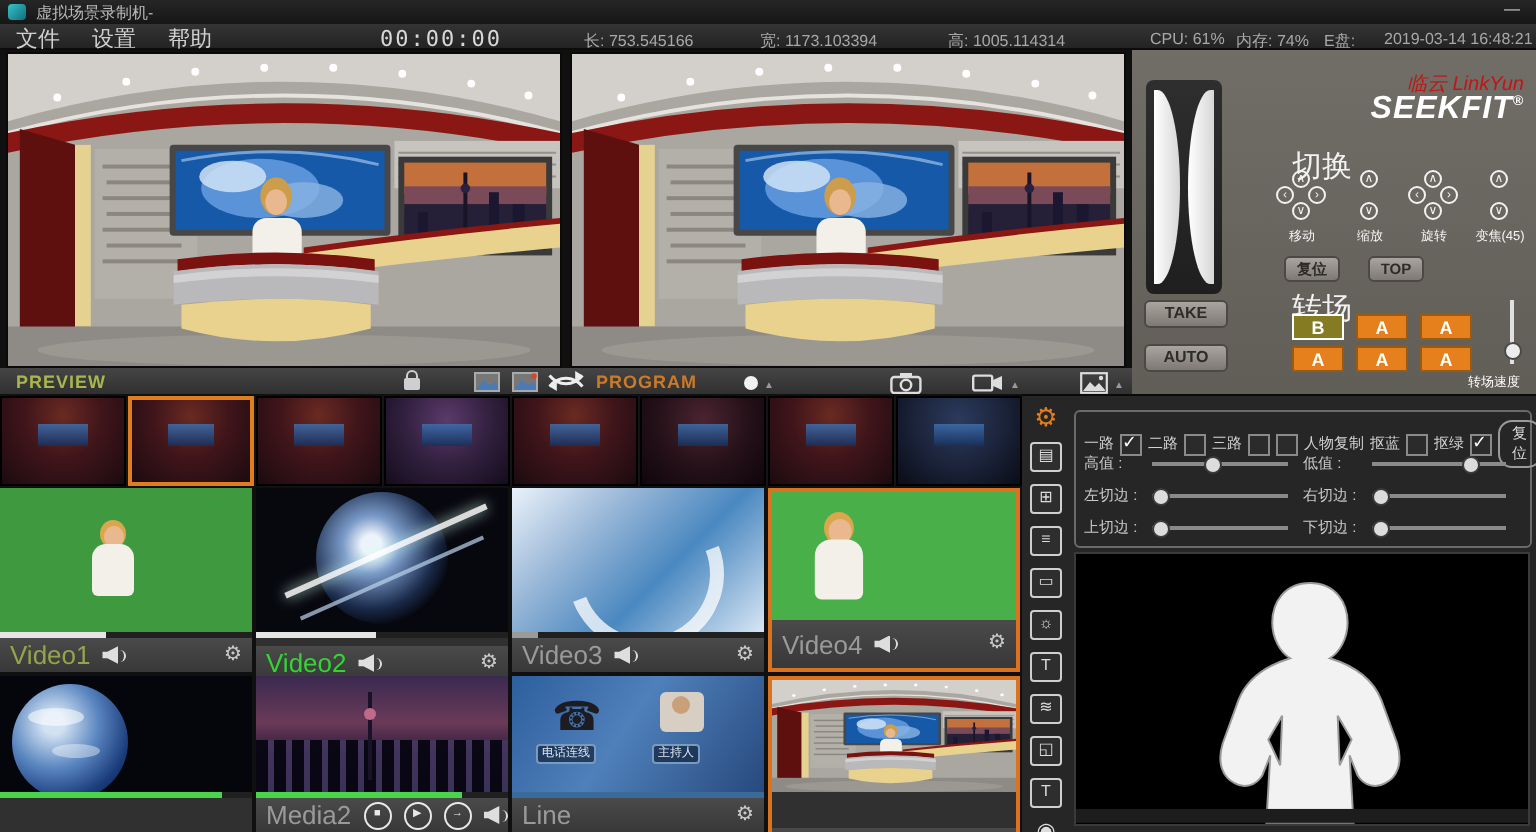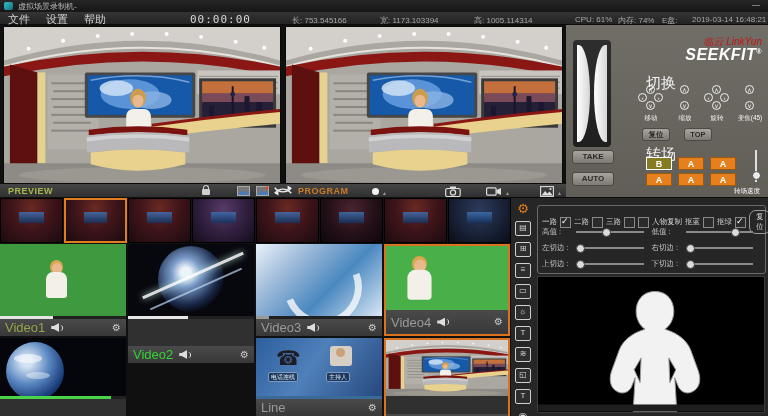--- a/index.html
+++ b/index.html
@@ -356,21 +356,21 @@
     </div>
     <div class="meter" style="top:72px">
         <i style="width:42%;background:#e5e5e5"></i>
       </div>
     <div class="cbar">
       <span class="cname semi">Video1</span>
       <span class="spk"></span>
       <span class="gear">⚙</span>
     </div>
   </div>
-  <div class="abs cell" style="left:128px;top:244px;height:119px">
+  <div class="abs cell" style="left:128px;top:244px;height:96px">
     <div class="cimg" style="height:72px;background:#07070e">
       <div style="position:absolute;left:30px;top:2px;width:66px;height:66px;border-radius:50%;
            background:radial-gradient(circle at 42% 40%,#eef3fa 0 9%,#7a9ac8 26%,#1a2a4a 58%,#05050a 75%)"></div>
       <div style="position:absolute;left:10px;top:30px;width:110px;height:3px;background:#fff;opacity:.85;transform:rotate(-24deg);box-shadow:0 0 7px #cfe"></div>
       <div style="position:absolute;left:18px;top:44px;width:100px;height:2px;background:#bcd4ee;opacity:.7;transform:rotate(-24deg)"></div>
     </div>
     <div class="meter" style="top:72px">
         <i style="width:48%;background:#e5e5e5"></i>
       </div>
     <div class="cbar">
@@ -414,20 +414,38 @@
   <div class="abs cell" style="left:0;top:338px;height:78px">
     <div class="cimg" style="height:58px;background:#04060c">
       <div style="position:absolute;left:6px;top:4px;width:58px;height:58px;border-radius:50%;
            background:radial-gradient(circle at 36% 34%,#d2e2f2 0 10%,#5a86c0 42%,#1a3c7a 72%,#0a1830 100%)"></div>
       <div style="position:absolute;left:14px;top:16px;width:28px;height:9px;border-radius:50%;background:#fff;opacity:.55"></div>
       <div style="position:absolute;left:26px;top:34px;width:24px;height:7px;border-radius:50%;background:#fff;opacity:.4"></div>
     </div>
     <div class="meter" style="top:58px">
         <i style="width:88%;background:#49d449"></i>
       </div>
+  </div>
+  <div class="abs cell" style="left:128px;top:338px;height:78px">
+    <div class="cimg" style="height:58px;background:linear-gradient(#3a2a50 0%,#6a3a58 40%,#2a1a3a 68%,#141020 100%)">
+      <div style="position:absolute;left:0;bottom:0;width:126px;height:26px;
+           background:repeating-linear-gradient(90deg,rgba(8,6,18,.95) 0 6px,rgba(70,58,100,.8) 6px 9px)"></div>
+      <div style="position:absolute;left:56px;top:8px;width:2px;height:44px;background:#1a1228"></div>
+      <div style="position:absolute;left:54px;top:16px;width:6px;height:6px;border-radius:50%;background:#c06a8a"></div>
+    </div>
+    <div class="meter" style="top:58px">
+        <i style="width:82%;background:#49d449"></i>
+      </div>
+    <div class="cbar">
+      <span class="cname">Media2</span>
+      <span class="tbtn">■</span>
+      <span class="tbtn">▶</span>
+      <span class="tbtn">→</span>
+      <span class="spk"></span>
+    </div>
   </div>
   <div class="abs cell" style="left:256px;top:338px;height:78px">
     <div class="cimg linecell-bg" style="height:58px">
       <span style="position:absolute;left:20px;top:8px;font-size:20px;color:#1c1c22">☎</span>
       <div style="position:absolute;left:74px;top:8px;width:22px;height:20px;background:#d8cfc4;border-radius:3px">
         <i style="position:absolute;left:6px;top:2px;width:9px;height:9px;border-radius:50%;background:#caa07a;display:block"></i>
       </div>
       <span class="minibtn" style="left:12px;top:34px">电话连线</span>
       <span class="minibtn" style="left:70px;top:34px">主持人</span>
     </div>

